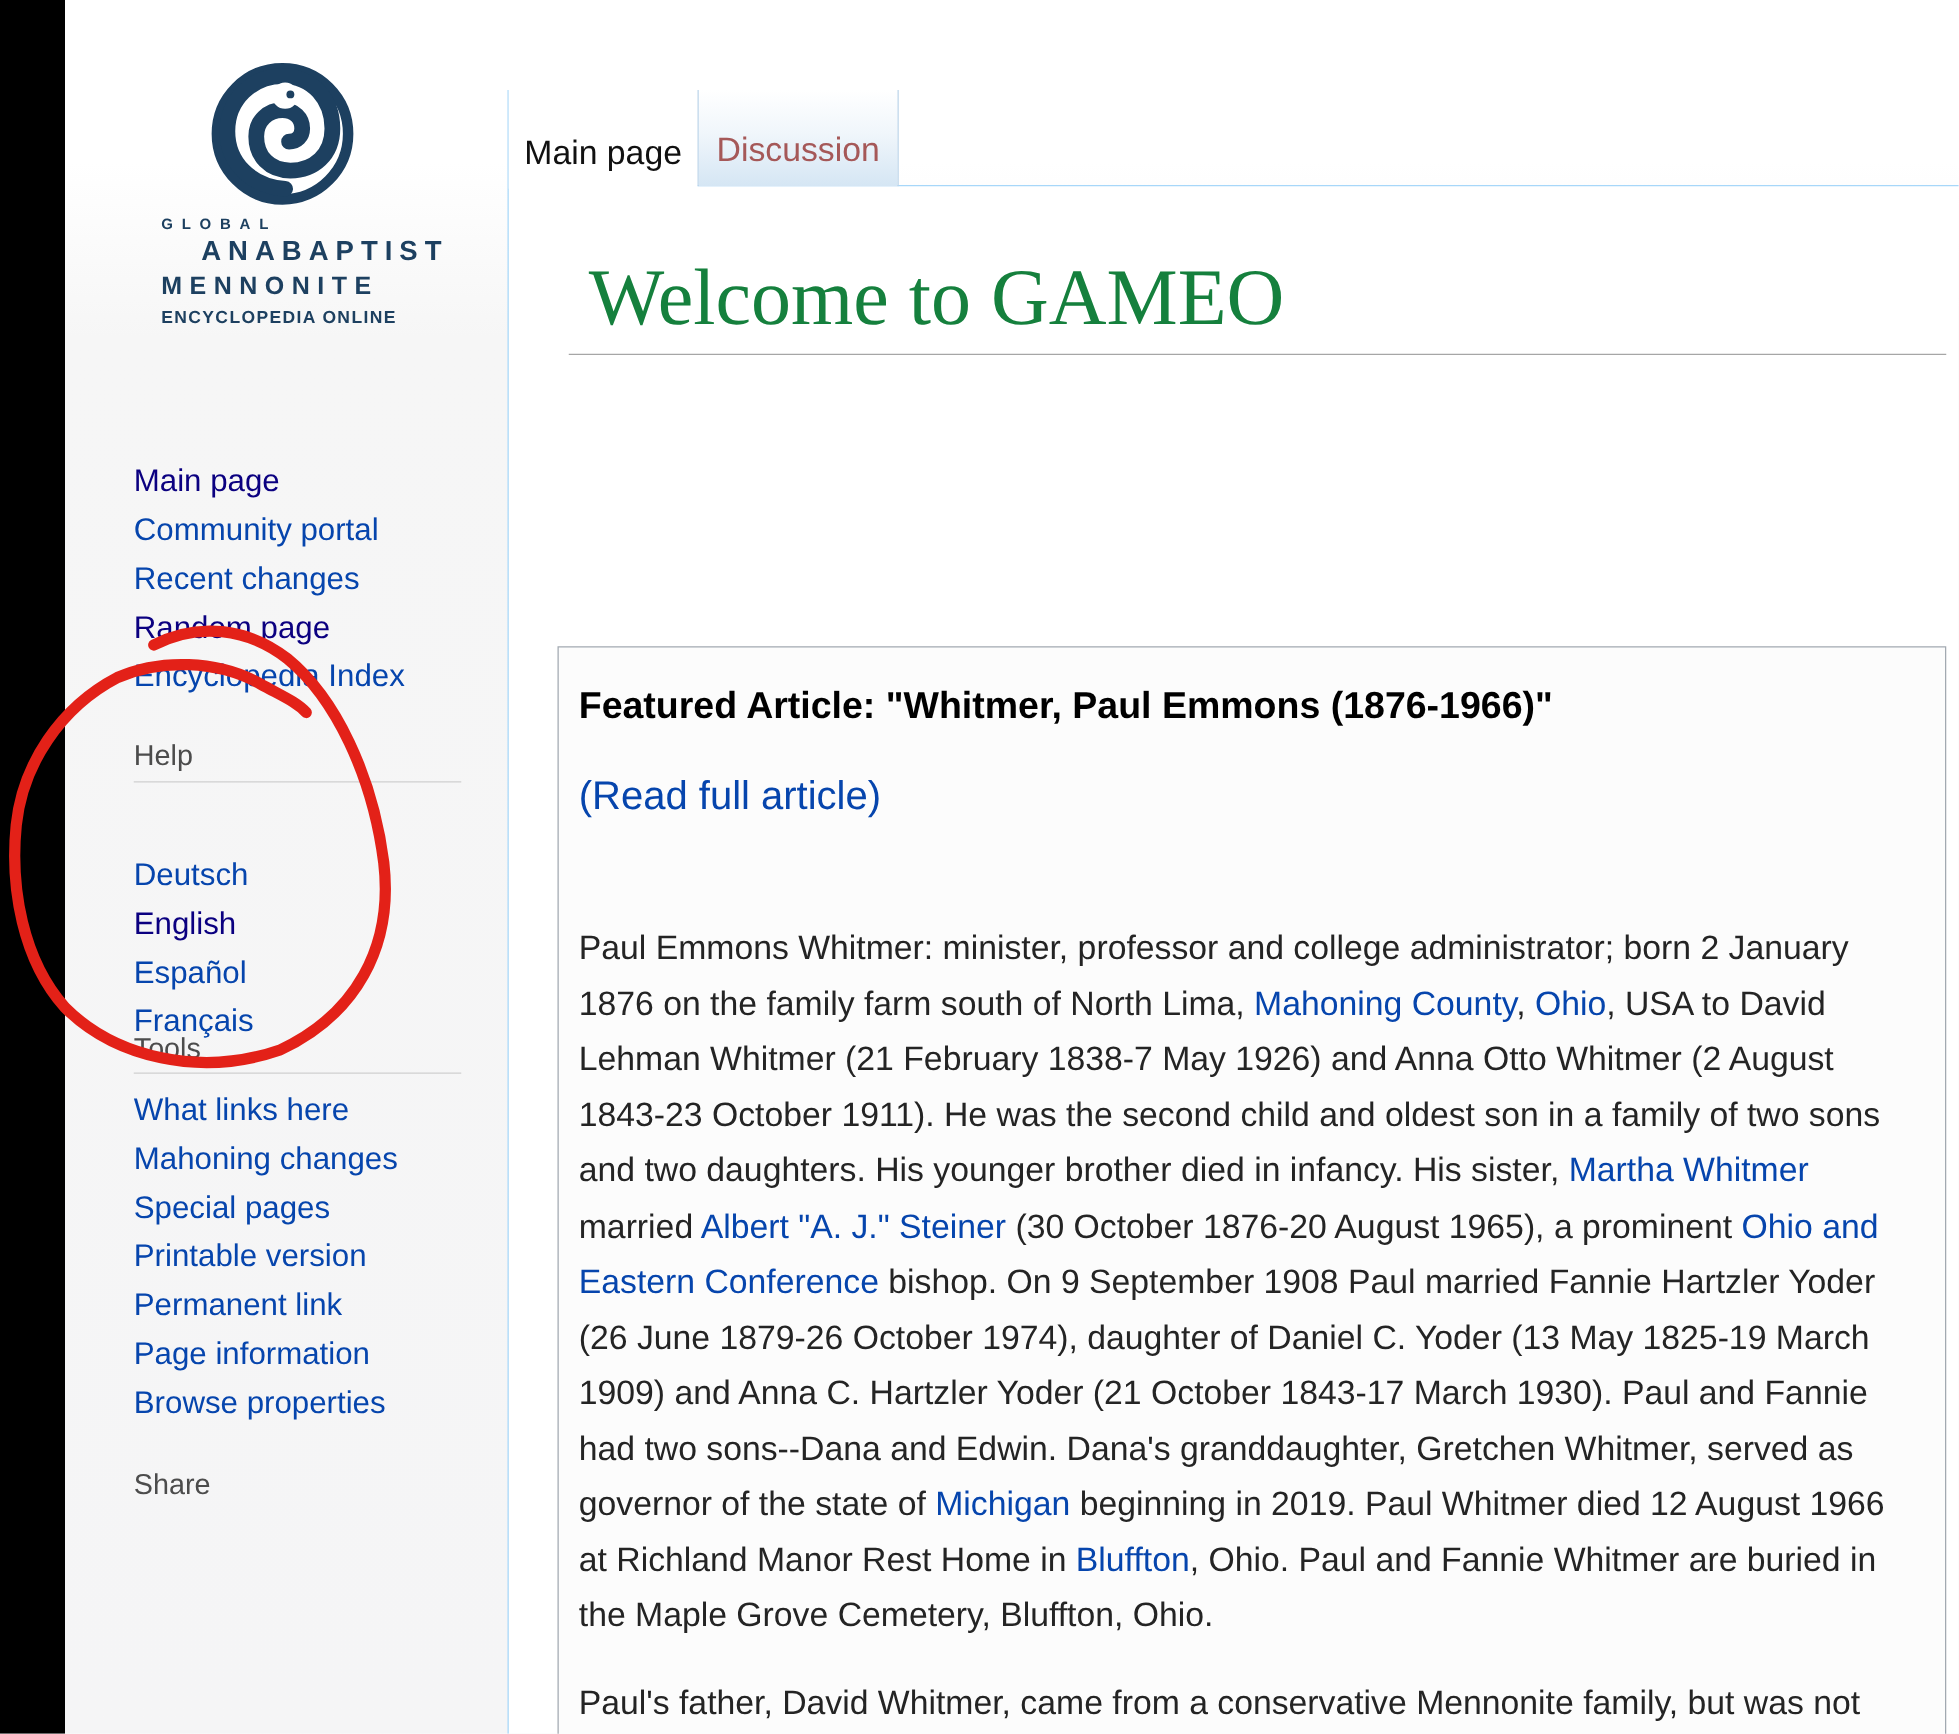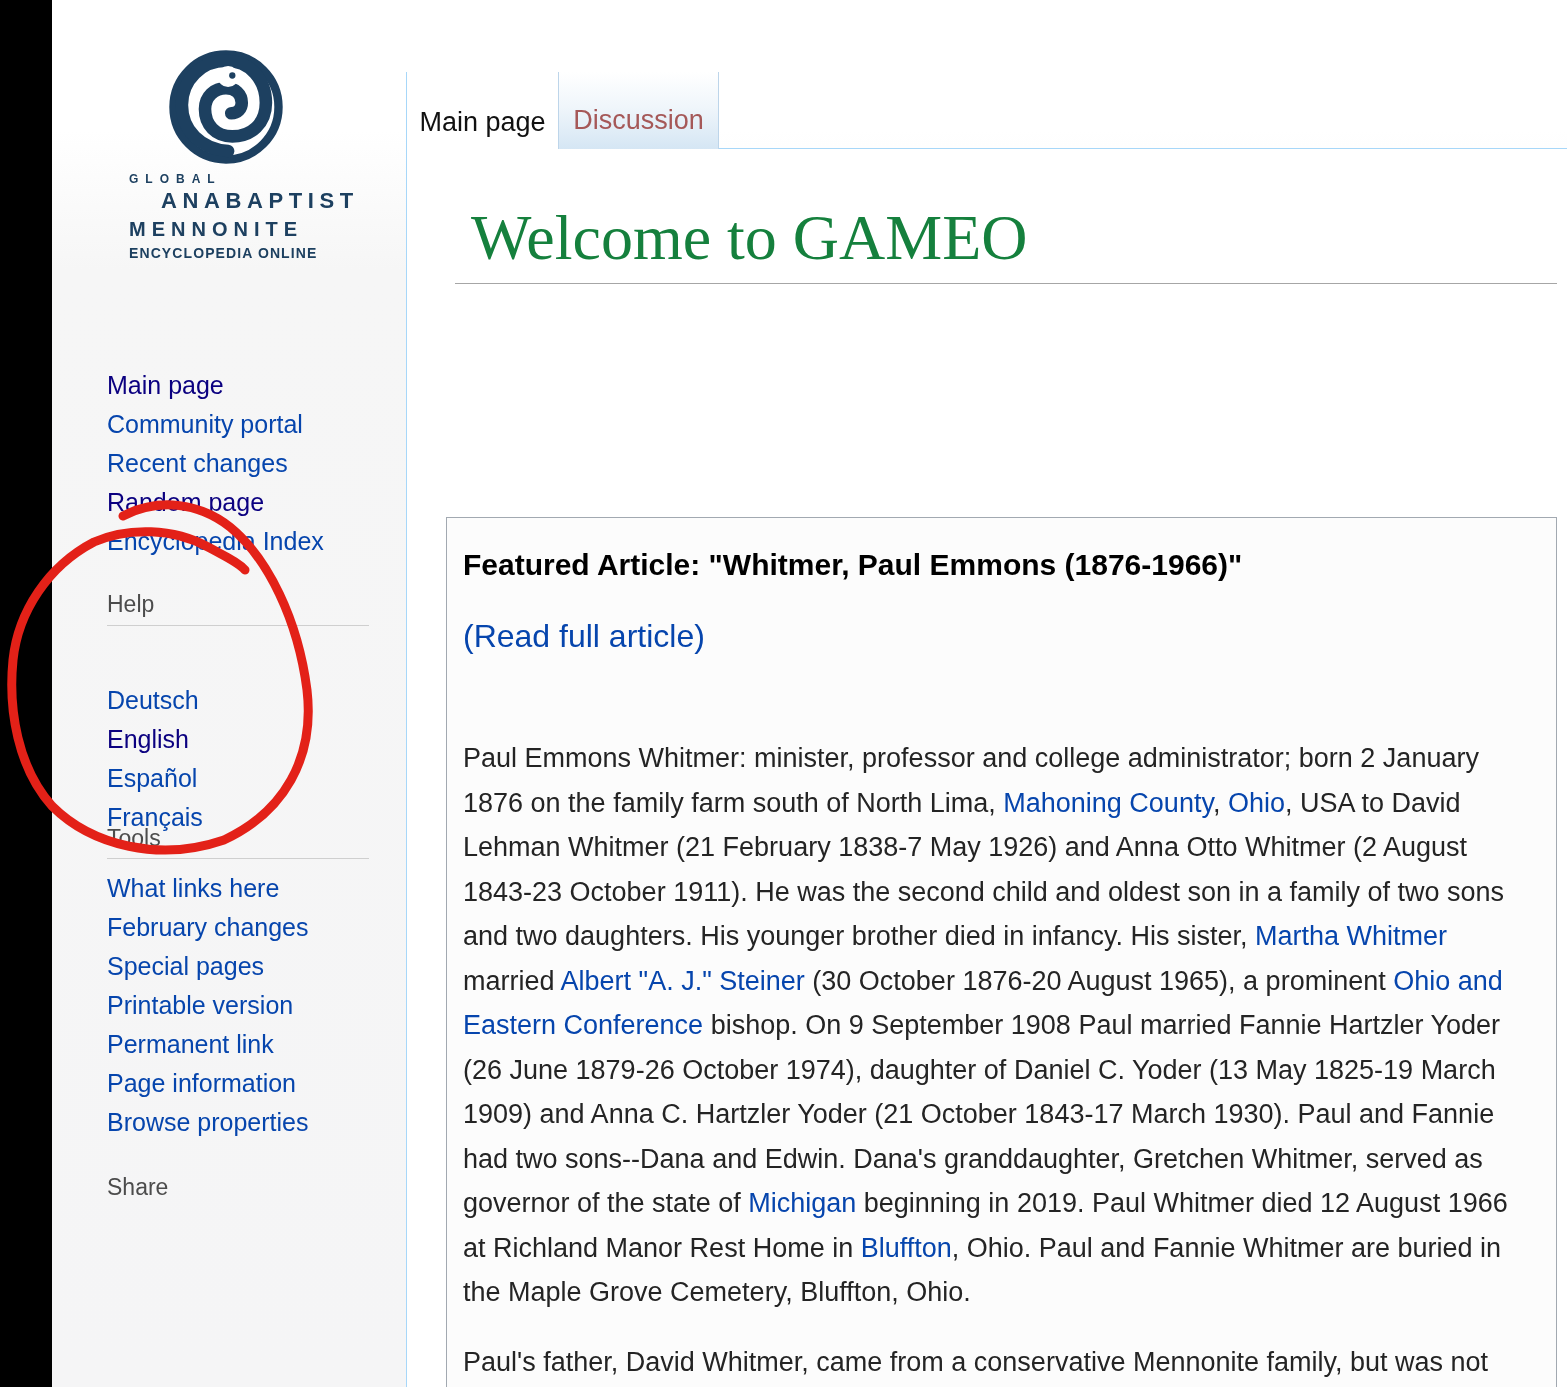--- a/index.html
+++ b/index.html
@@ -107,21 +107,21 @@
       <a href="#" class="side-link visited">English</a>
       <a href="#" class="side-link">Español</a>
       <a href="#" class="side-link">Français</a>
     </nav>
 
   <div class="portal-h" id="tools-h">Tools</div>
   <div class="divider" id="div-tools"></div>
 
   <nav class="side-list" id="tools-list">
       <a href="#" class="side-link">What links here</a>
-      <a href="#" class="side-link">February changes</a>
+      <a href="#" class="side-link">Mahoning changes</a>
       <a href="#" class="side-link">Special pages</a>
       <a href="#" class="side-link">Printable version</a>
       <a href="#" class="side-link">Permanent link</a>
       <a href="#" class="side-link">Page information</a>
       <a href="#" class="side-link">Browse properties</a>
     </nav>
 
   <div class="portal-h" id="share-h">Share</div>
 
   <div class="content-bg"></div>

